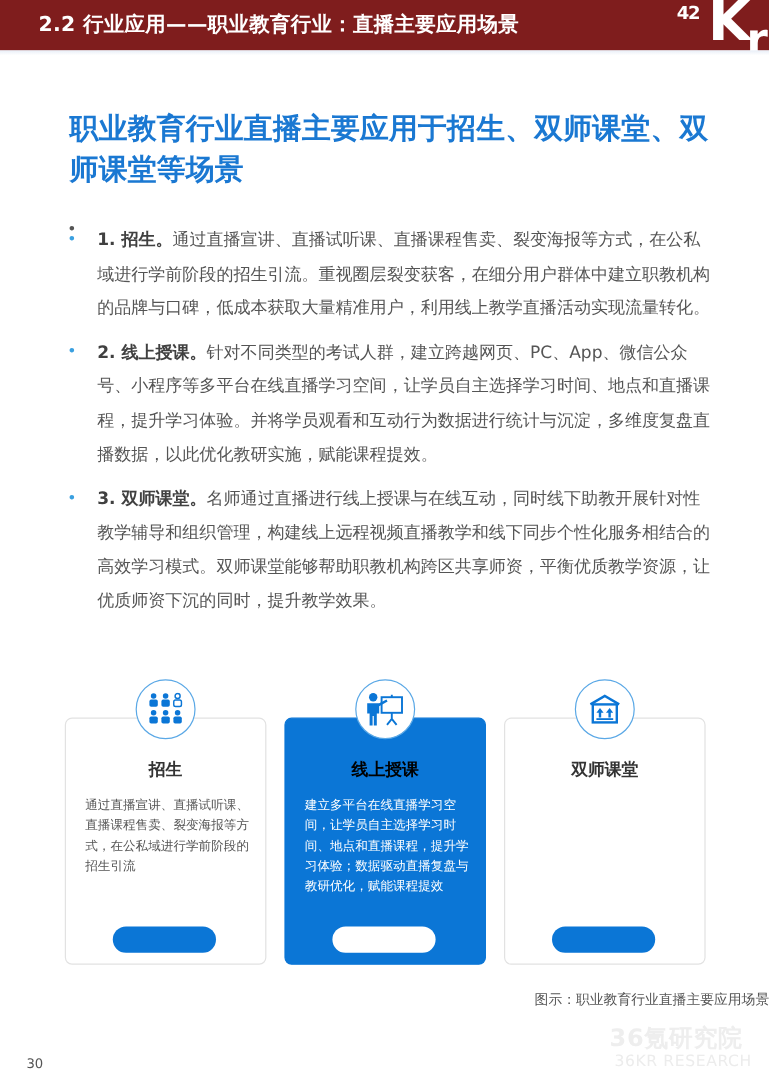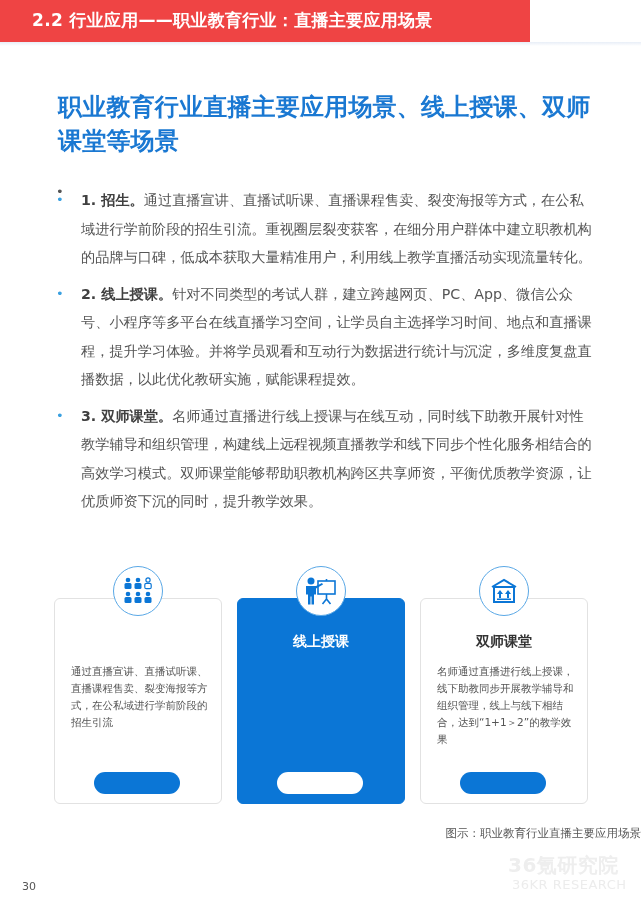--- a/index.html
+++ b/index.html
@@ -1,21 +1,21 @@
 <!DOCTYPE html>
 <html><head>
   <meta charset="utf-8">
   <style>
     * { box-sizing: border-box; margin: 0; padding: 0; }
     html, body { width: 641px; height: 907px; background: #ffffff; overflow: hidden; }
     body { position: relative; font-family: "DejaVu Sans", "Liberation Sans", sans-serif; color: #555; }
 
     .header-bar {
-      position: absolute; left: 0; top: 0; width: 530px; height: 42px;
-      background: #ef4444;
+      position: absolute; left: 0; top: 0; width: 641px; height: 42px;
+      background: #7f1d1d;
     }
     .header-title {
       position: absolute; left: 32px; top: 9px;
       color: #ffffff; font-size: 17px; font-weight: bold; letter-spacing: 0.3px;
       white-space: nowrap;
     }
     .header-shadow { position: absolute; left: 0; top: 42px; width: 641px; height: 4px; background: linear-gradient(#e8eef7, #ffffff); }
     .logo { position: absolute; left: 564px; top: 0; width: 77px; height: 46px; overflow: hidden; }
     .logo-36 { position: absolute; left: 0px; top: 2px; color: #fff; font-size: 15px; font-weight: bold; letter-spacing: -1px; }
     .logo-k { position: absolute; left: 26px; top: -6px; color: #fff; font-size: 46px; font-weight: bold; line-height: 1; }
@@ -38,45 +38,45 @@
       position: absolute; top: 32px; height: 206px; width: 168px;
       border: 1px solid #e2e2e2; border-radius: 6px; background: #fff;
     }
     .card.active { background: #0b76d6; border-color: #0b76d6; }
     .card-icon {
       position: absolute; top: 0px; width: 50px; height: 50px; border-radius: 50%;
       border: 1.5px solid #5aa8e6; background: #fff;
       display: flex; align-items: center; justify-content: center;
     }
     .card-title { position: absolute; left: 0; top: 34px; width: 100%; text-align: center; font-size: 14px; font-weight: bold; color: #333; }
-    .card.active .card-title { color: #ffffff; }
+    .card.active .card-title { color: #000000; }
     .card-desc { position: absolute; left: 16px; top: 64px; width: 140px; font-size: 10.5px; line-height: 17px; color: #555; }
     .card.active .card-desc { color: #fff; }
     .card-pill { position: absolute; left: 39px; top: 173px; width: 86px; height: 22px; border-radius: 11px; background: #0b76d6; }
     .card.active .card-pill { background: #fff; }
 
     .caption { position: absolute; left: 0; top: 826px; width: 641px; text-align: right; font-size: 11.5px; color: #555; }
     .page-num { position: absolute; left: 22px; top: 880px; font-size: 11px; color: #555; }
     .watermark-cn { position: absolute; left: 508px; top: 852px; font-size: 20px; font-weight: bold; color: #eeeeee; letter-spacing: 0.5px; }
     .watermark-en { position: absolute; left: 512px; top: 877px; font-size: 13px; color: #ececec; letter-spacing: 0.5px; }
   </style>
 </head>
 <body>
 
 <div class="header-bar">
   <div class="header-title">2.2 行业应用——职业教育行业：直播主要应用场景</div>
   <div class="logo">
-    <span class="logo-36">26</span>
+    <span class="logo-36">42</span>
     <span class="logo-k">K</span>
     <span class="logo-r">r</span>
   </div>
 </div>
 <div class="header-shadow"></div>
 
-<h1 class="main-title">职业教育行业直播主要应用场景、线上授课、双师课堂等场景</h1>
+<h1 class="main-title">职业教育行业直播主要应用于招生、双师课堂、双师课堂等场景</h1>
 
 <div class="bullets">
   <div class="bullet">
     <span class="bullet-dot">•</span>
   </div>
   <div class="bullet">
     <span class="bullet-dot blue">•</span>
     <span class="bullet-lead">1. 招生。</span><span>通过直播宣讲、直播试听课、直播课程售卖、裂变海报等方式，在公私域进行学前阶段的招生引流。重视圈层裂变获客，在细分用户群体中建立职教机构的品牌与口碑，低成本获取大量精准用户，利用线上教学直播活动实现流量转化。</span>
   </div>
   <div class="bullet">
@@ -84,20 +84,21 @@
     <span class="bullet-lead">2. 线上授课。</span><span>针对不同类型的考试人群，建立跨越网页、PC、App、微信公众号、小程序等多平台在线直播学习空间，让学员自主选择学习时间、地点和直播课程，提升学习体验。并将学员观看和互动行为数据进行统计与沉淀，多维度复盘直播数据，以此优化教研实施，赋能课程提效。</span>
   </div>
   <div class="bullet">
     <span class="bullet-dot blue">•</span>
     <span class="bullet-lead">3. 双师课堂。</span><span>名师通过直播进行线上授课与在线互动，同时线下助教开展针对性教学辅导和组织管理，构建线上远程视频直播教学和线下同步个性化服务相结合的高效学习模式。双师课堂能够帮助职教机构跨区共享师资，平衡优质教学资源，让优质师资下沉的同时，提升教学效果。</span>
   </div>
 </div>
 
 <div class="cards">
   <div class="card" style="left:0;">
+    <div class="card-title">招生</div>
     <div class="card-desc">通过直播宣讲、直播试听课、直播课程售卖、裂变海报等方式，在公私域进行学前阶段的招生引流</div>
     <div class="card-pill"></div>
   </div>
   <div class="card-icon" style="left:59px;">
     <svg width="30" height="28" viewBox="0 0 30 28">
       <g fill="#0b76d6">
         <circle cx="5" cy="3" r="2.3"></circle>
           <rect x="1.5" y="6" width="7" height="6" rx="1.5"></rect>
         <circle cx="15" cy="3" r="2.3"></circle>
           <rect x="11.5" y="6" width="7" height="6" rx="1.5"></rect>
@@ -110,38 +111,38 @@
       </g>
       <g fill="none" stroke="#0b76d6" stroke-width="1.2">
         <circle cx="25" cy="3" r="2.1"></circle>
           <rect x="21.8" y="6.3" width="6.4" height="5.4" rx="1.5"></rect>
       </g>
     </svg>
   </div>
 
   <div class="card active" style="left:183px;">
     <div class="card-title">线上授课</div>
+    <div class="card-desc">建立多平台在线直播学习空间，让学员自主选择学习时间、地点和直播课程，提升学习体验；数据驱动直播复盘与教研优化，赋能课程提效</div>
     <div class="card-pill"></div>
   </div>
   <div class="card-icon" style="left:242px;">
     <svg width="32" height="30" viewBox="0 0 32 30">
       <g fill="#0b76d6">
         <circle cx="6" cy="5" r="3.5"></circle>
         <path d="M1 10 h10 l6 -3 l1 1.6 l-7 4 v6 h-2 v10 h-2.5 v-8 h-1 v8 h-2.5 v-10 h-2 z"></path>
       </g>
       <g fill="none" stroke="#0b76d6" stroke-width="1.6">
         <rect x="13" y="5" width="17" height="13"></rect>
         <path d="M21.5 18 v5 M21.5 23 l-4 5 M21.5 23 l4 5 M21.5 3 v2"></path>
       </g>
     </svg>
   </div>
 
   <div class="card" style="left:366px;">
     <div class="card-title">双师课堂</div>
-    <div class="card-desc">名师通过直播进行线上授课，线下助教同步开展教学辅导和组织管理，线上与线下相结合，达到“1+1＞2”的教学效果</div>
     <div class="card-pill"></div>
   </div>
   <div class="card-icon" style="left:425px;">
     <svg width="28" height="26" viewBox="0 0 28 26">
       <g fill="none" stroke="#0b76d6" stroke-width="2">
         <path d="M2 9 L14 2 L26 9"></path>
         <rect x="4" y="9" width="20" height="15"></rect>
       </g>
       <g fill="#0b76d6">
         <path d="M10 12 l3 4 h-2 v4 h-2 v-4 h-2 z"></path>

